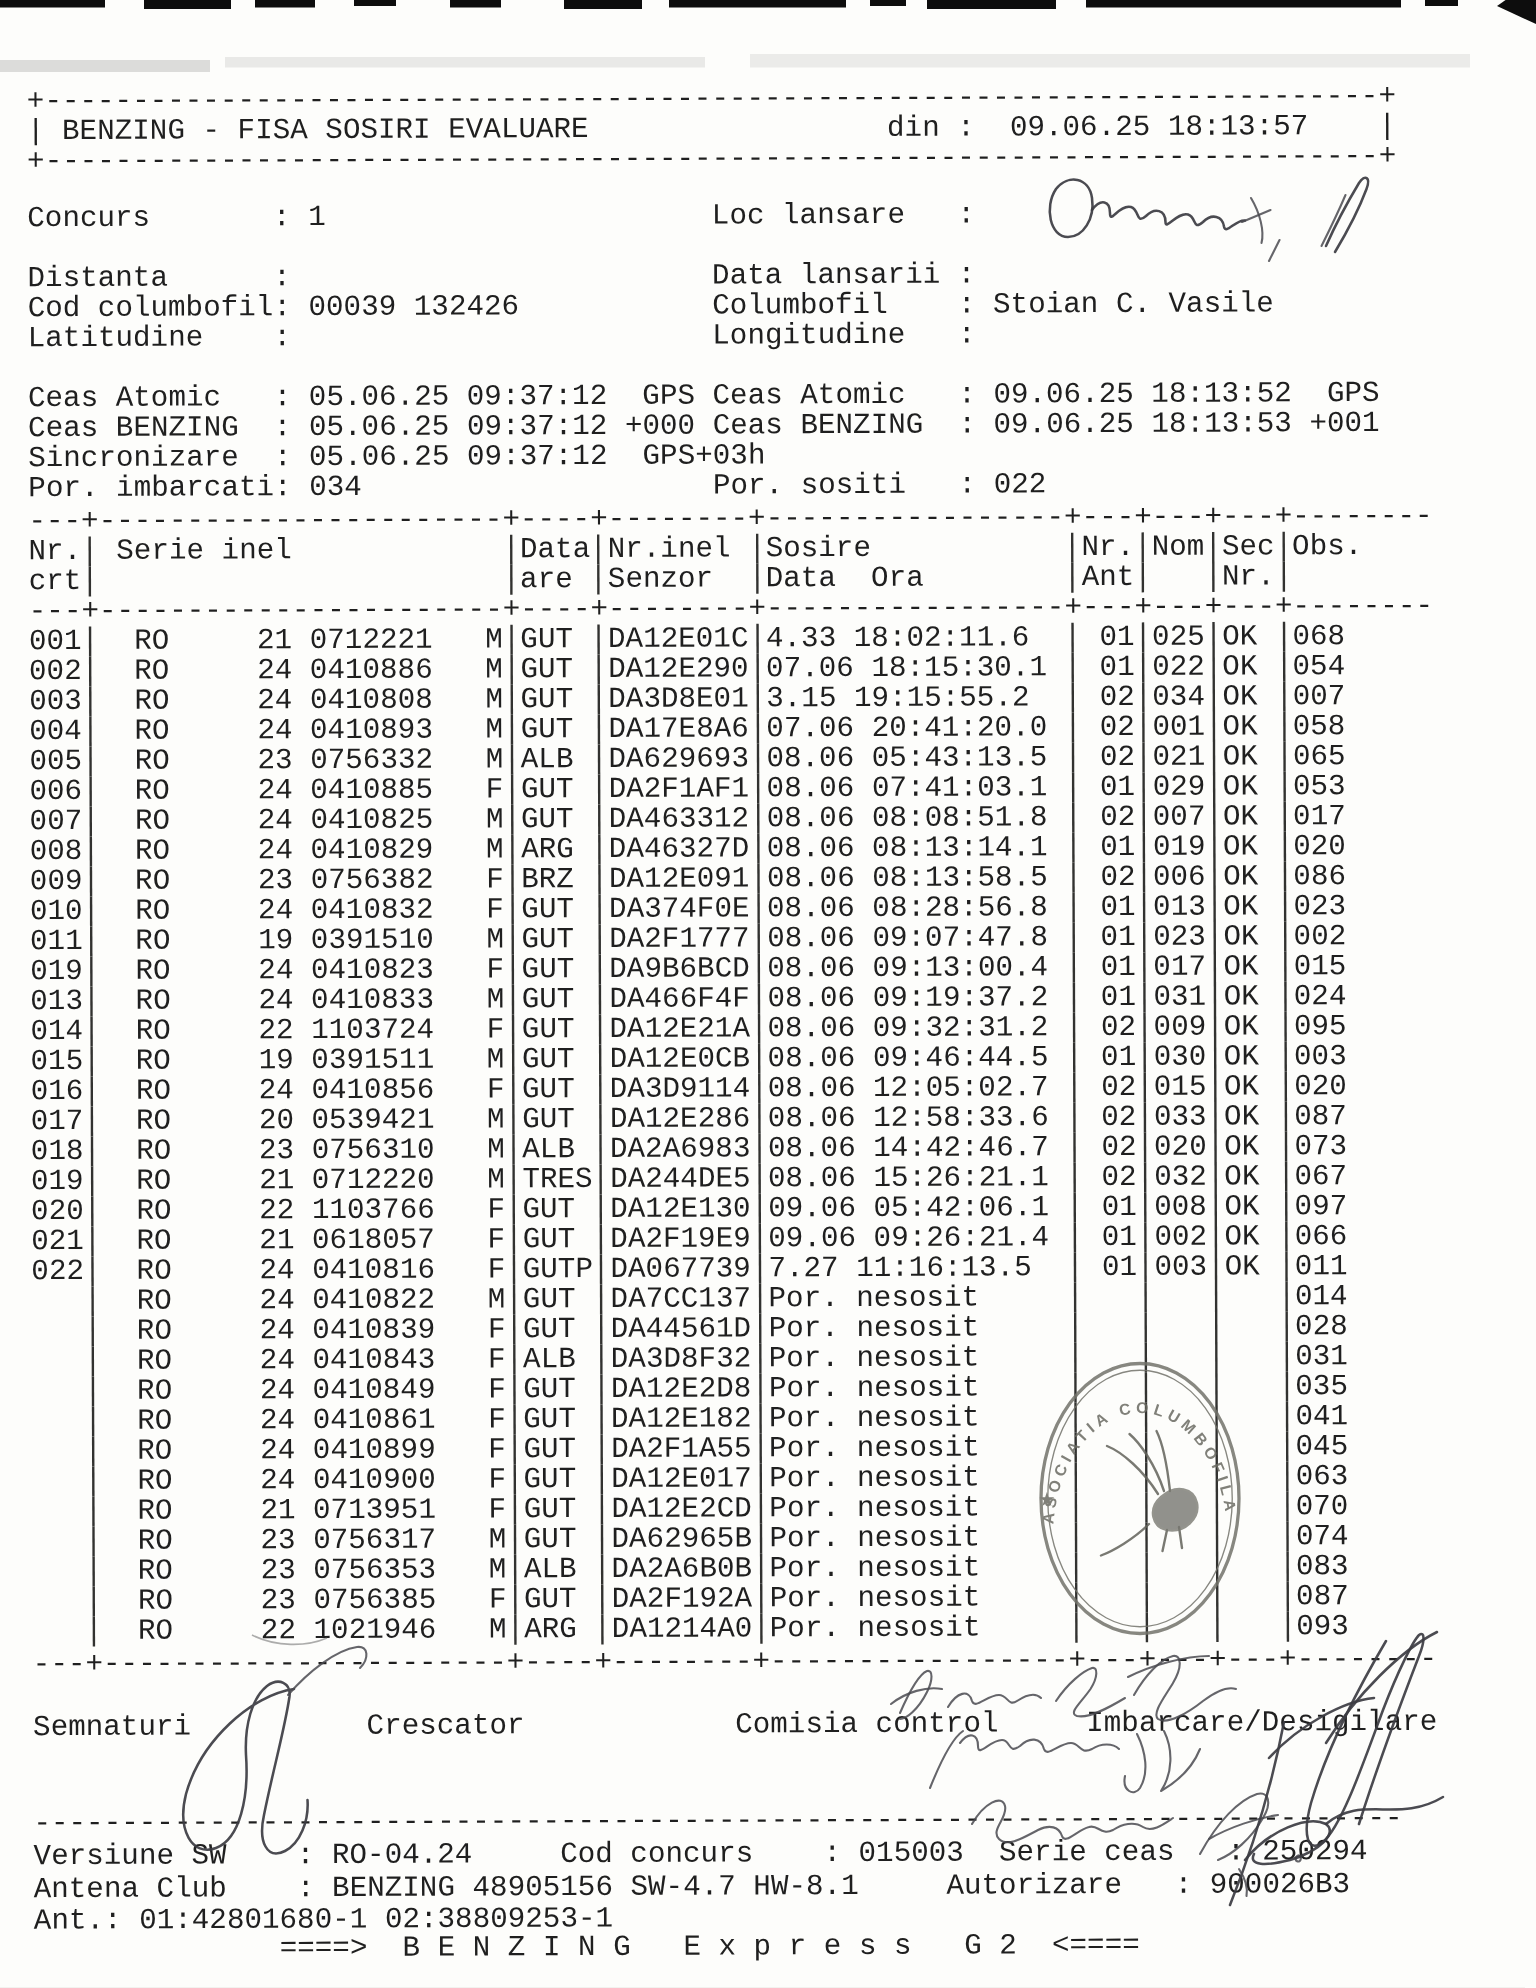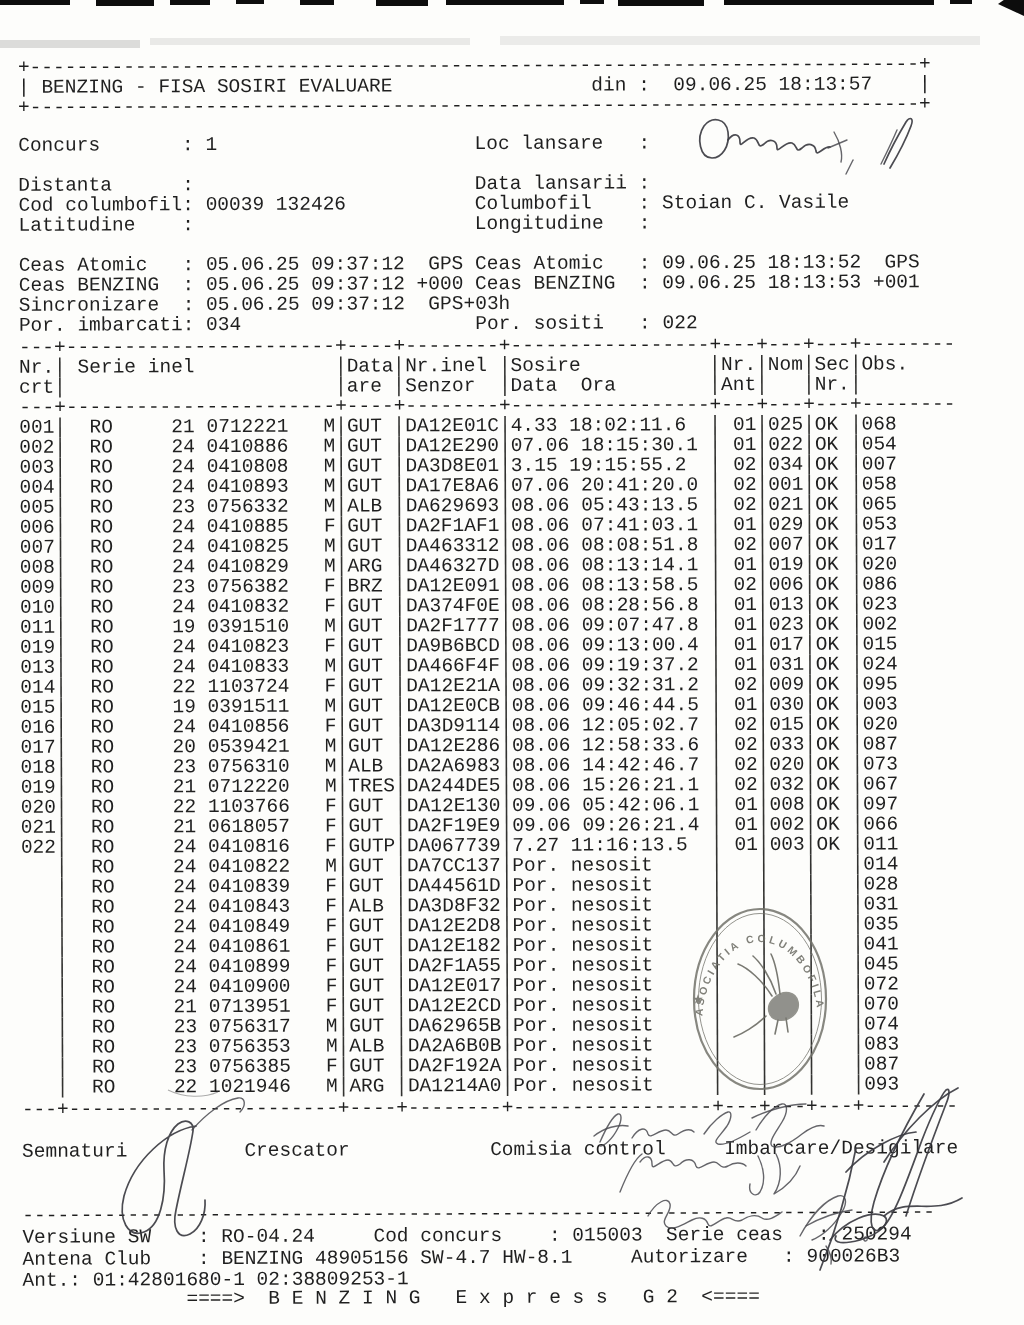--- a/index.html
+++ b/index.html
@@ -614,21 +614,21 @@
   <div class="cell">DA12E017</div>
   <div class="vs"></div>
   <div class="cell">Por. nesosit</div>
   <div class="vs"></div>
   <div class="cell"></div>
   <div class="vs"></div>
   <div class="cell"></div>
   <div class="vs"></div>
   <div class="cell"></div>
   <div class="vs"></div>
-  <div class="cell">072</div>
+  <div class="cell">063</div>
 
   <div class="cell"></div>
   <div class="vs"></div>
   <div class="cell">  RO     21 0713951   F</div>
   <div class="vs"></div>
   <div class="cell">GUT</div>
   <div class="vs"></div>
   <div class="cell">DA12E2CD</div>
   <div class="vs"></div>
   <div class="cell">Por. nesosit</div>

